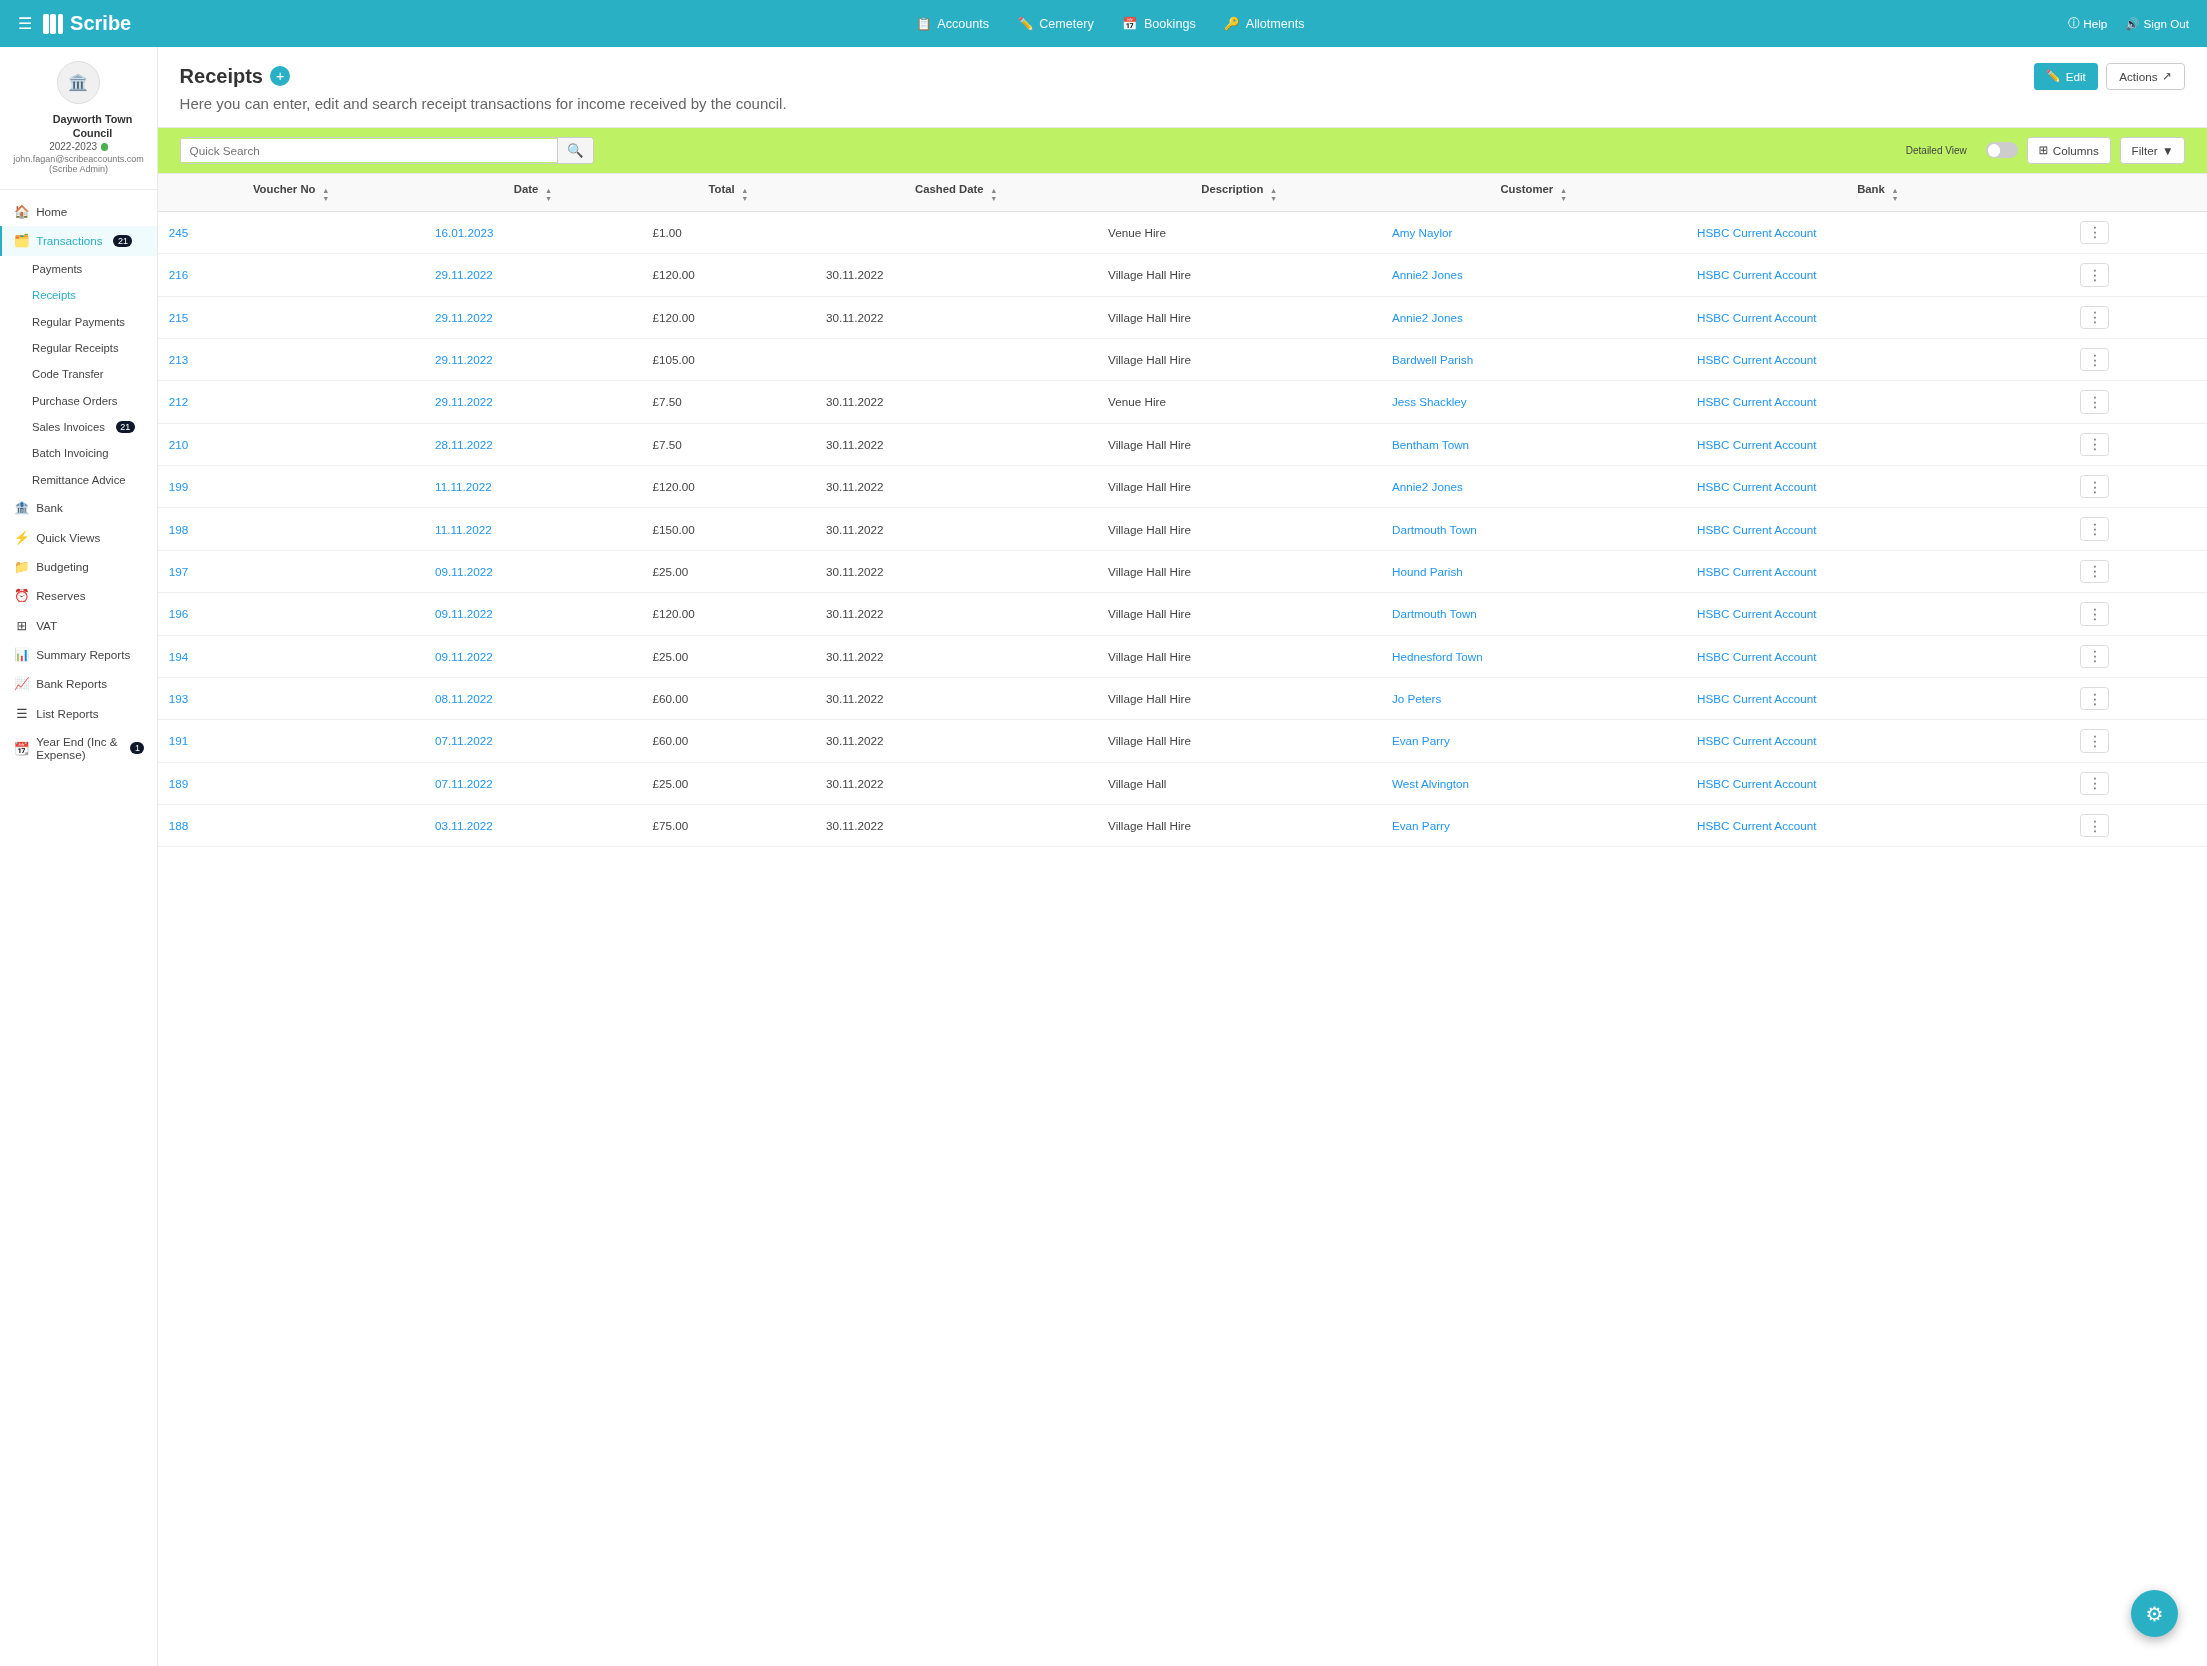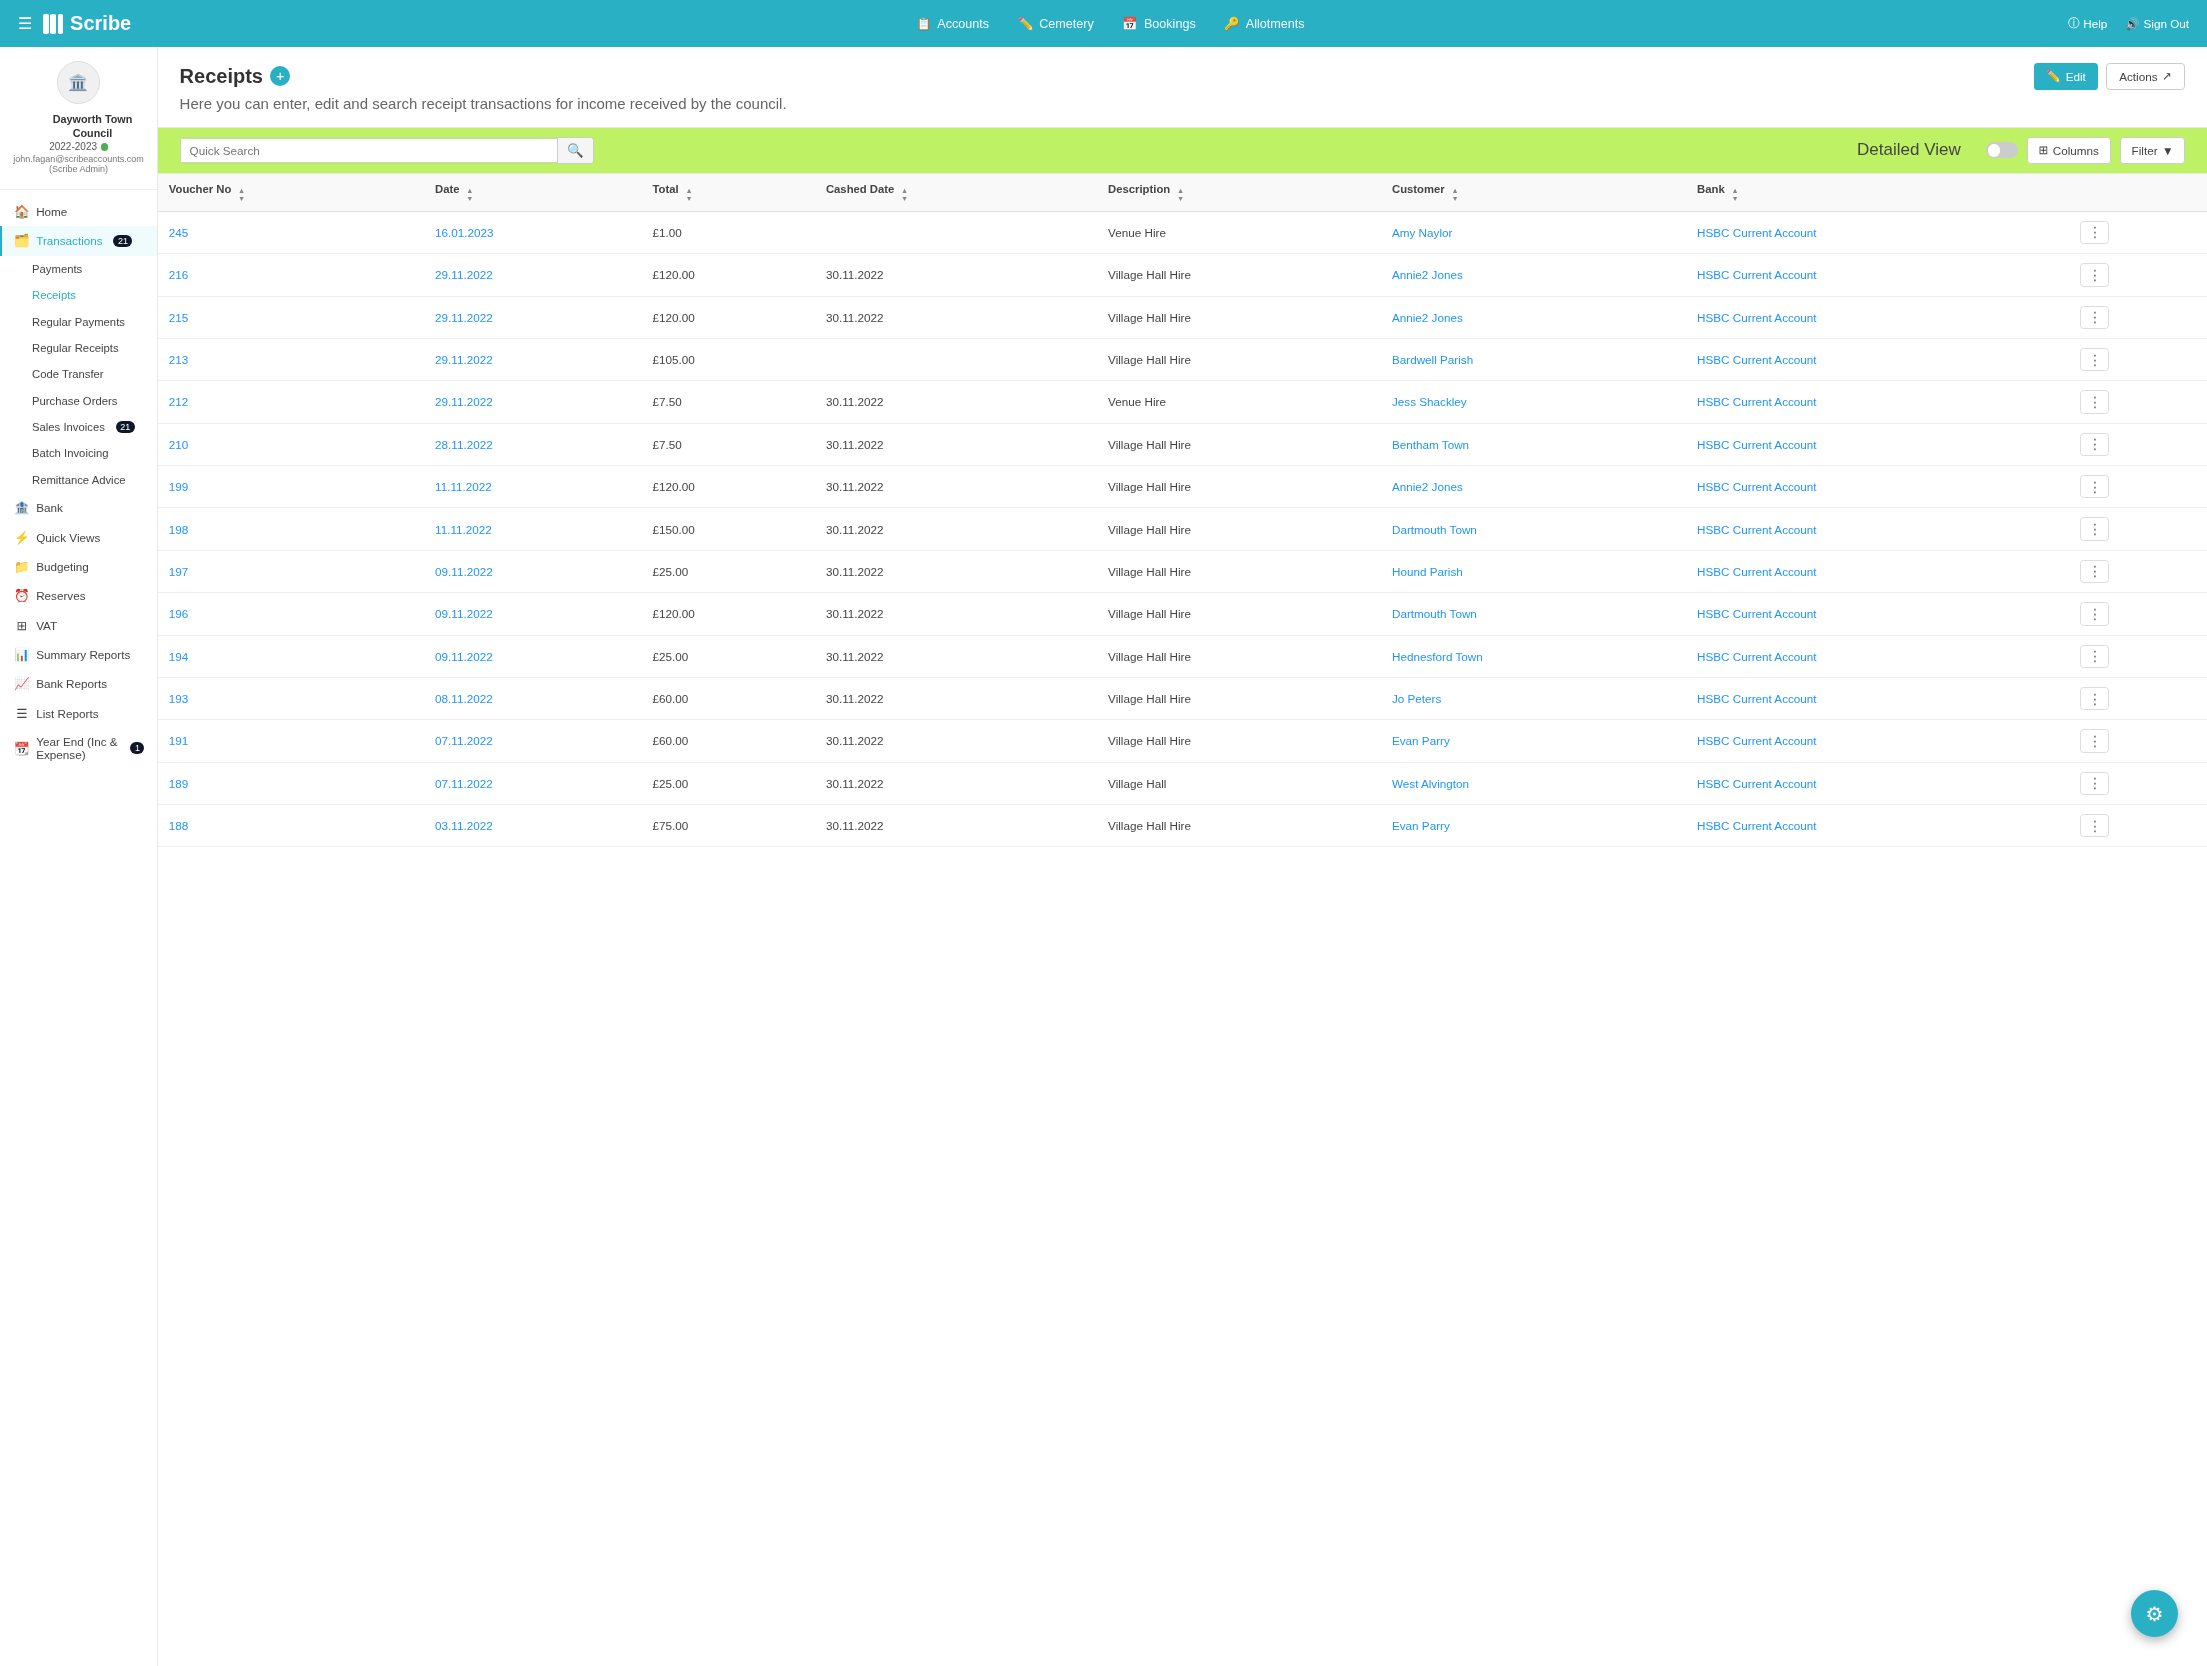--- a/index.html
+++ b/index.html
@@ -264,23 +264,23 @@
       background: #f5f5f5;
       border: none;
       border-left: 0.9px solid #ccc;
       padding: 5.4px 9px;
       cursor: pointer;
       color: #555;
     }
     .detailed-view {
       display: flex;
       align-items: center;
-      gap: 25px;
+      gap: 19px;
       margin-left: auto;
-      font-size: 17px;
+      font-size: 10px;
       color: #444;
     }
     .toggle {
       width: 32px;
       height: 16px;
       background: #ccc;
       border-radius: 8px;
       position: relative;
       cursor: pointer;
     }
@@ -315,21 +315,21 @@
       background: white;
     }
     table {
       width: 100%;
       border-collapse: collapse;
     }
     thead th {
       background: #f9f9f9;
       border-bottom: 1.8px solid #e0e0e0;
       padding: 9px 10.8px;
-      text-align: left;
+      text-align: center;
       font-weight: 600;
       font-size: 11.3px;
       color: #444;
       white-space: nowrap;
     }
     thead th .sort-arrows {
       display: inline-flex;
       flex-direction: column;
       margin-left: 3.6px;
       font-size: 7.2px;

